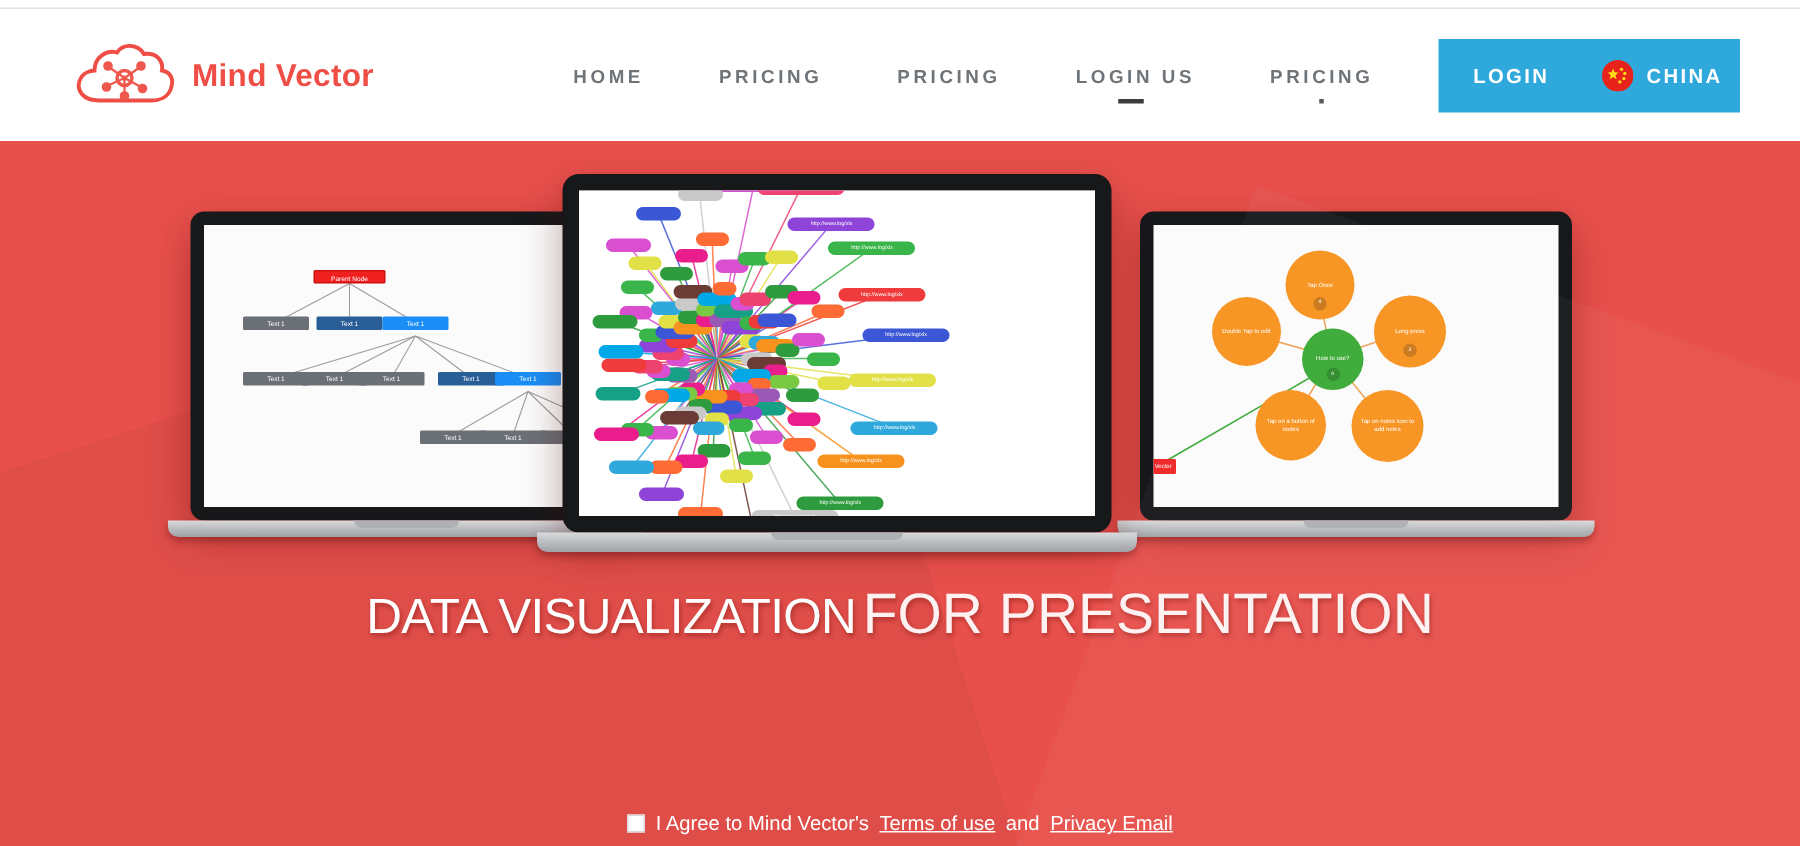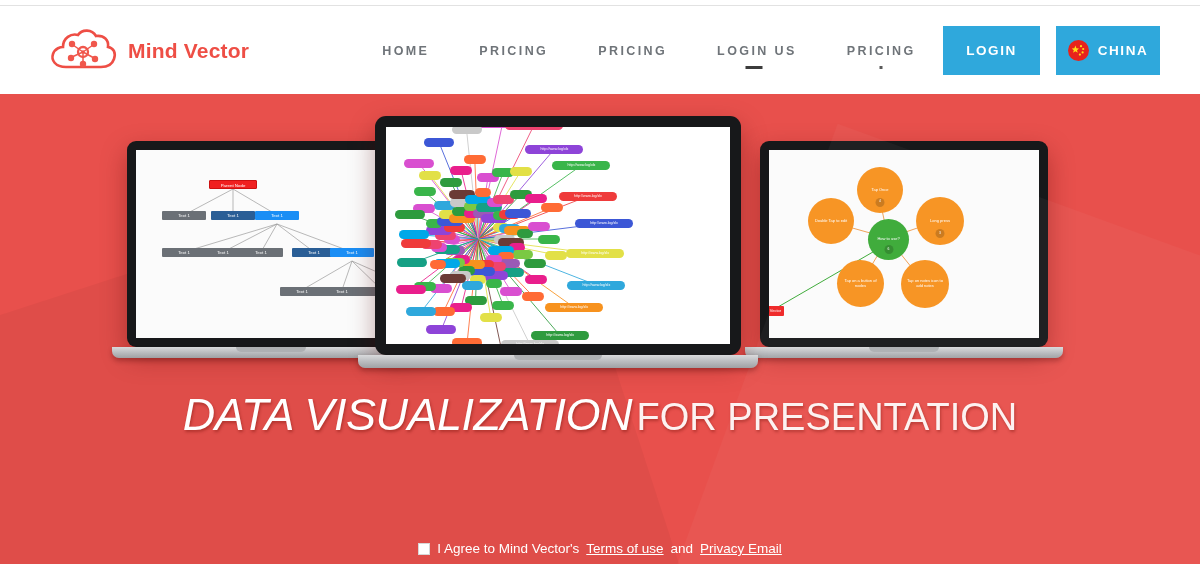--- a/index.html
+++ b/index.html
@@ -17,21 +17,21 @@
   .brand{display:flex;align-items:center;margin-left:46px;}
   .logo-icon{width:72px;height:48px;flex:0 0 auto;}
   .brand-name{font-size:21px;font-weight:bold;color:#ee4e45;letter-spacing:.2px;margin-left:10px;}
 
   .nav{display:flex;align-items:center;margin-left:133px;gap:0;}
   .nav-item{position:relative;font-size:12.5px;font-weight:bold;letter-spacing:2.4px;color:#6f7479;text-decoration:none;padding:6px 0;}
   .nav-item + .nav-item{margin-left:50px;}
   .nav-underline{position:absolute;left:46%;bottom:-5px;transform:translateX(-50%);width:17px;height:3px;background:#3c3c3c;}
   .nav-dot{position:absolute;left:50%;bottom:-5px;transform:translateX(-50%);width:3px;height:3px;background:#5a5a5a;}
 
-  .actions{display:flex;align-items:flex-start;margin-left:auto;margin-right:40px;gap:16px;}
+  .actions{display:flex;align-items:flex-start;margin-left:auto;margin-right:40px;}
   .btn-login{background:#2fa8dc;color:#ffffff;font-size:13.5px;font-weight:bold;letter-spacing:1.6px;
              width:97px;height:49px;display:flex;align-items:center;justify-content:center;border:none;cursor:pointer;}
   .btn-country{background:#2fa8dc;color:#ffffff;font-size:13.5px;font-weight:bold;letter-spacing:1.6px;
              width:104px;height:49px;display:flex;align-items:center;justify-content:center;gap:9px;border:none;cursor:pointer;}
   .flag{width:21px;height:21px;flex:0 0 auto;}
 
   
   .hero{position:absolute;left:0;top:94px;width:1200px;height:470px;background:#e8504c;overflow:hidden;}
   .hero::before{content:"";position:absolute;left:-120px;top:150px;width:760px;height:520px;
                 background:rgba(0,0,0,0.035);transform:rotate(-18deg);}
@@ -89,21 +89,21 @@
   .bub-center{background:#3aa935;}
   .bub-badge{position:absolute;left:50%;bottom:14%;transform:translateX(-50%);
        width:9px;height:9px;border-radius:50%;background:rgba(0,0,0,.18);font-size:3.4px;
        display:flex;align-items:center;justify-content:center;color:#fff;}
   .redbox{position:absolute;background:#ef2424;color:#fff;font-size:4px;height:10px;line-height:10px;
        padding:0 3px;border-radius:1px;white-space:nowrap;}
 
   
   .headline{position:absolute;left:0;top:295px;width:1200px;text-align:center;
             color:#ffffff;white-space:nowrap;text-shadow:1px 2px 3px rgba(120,20,10,.45);}
-  .headline .strong{font-size:45px;font-weight:normal;letter-spacing:-0.5px;font-style:italic;}
+  .headline .strong{font-size:33px;font-weight:normal;letter-spacing:-0.5px;}
   .headline .light{font-size:38px;font-weight:300;letter-spacing:0px;color:#fdf2f1;}
 
   
   .signup{position:absolute;left:282px;top:387px;display:flex;align-items:stretch;}
   .email-input{width:551px;height:49px;background:#f5f5f5;border:none;outline:none;
                font-size:13px;color:#8b8b8b;padding:0 21px;font-family:"Liberation Sans",sans-serif;}
   .email-input::placeholder{color:#9a9a9a;}
   .btn-started{width:175px;height:49px;background:#2fa8dc;color:#fff;border:none;cursor:pointer;
                font-size:18px;font-weight:bold;letter-spacing:1.2px;font-family:"Liberation Sans",sans-serif;}
 

